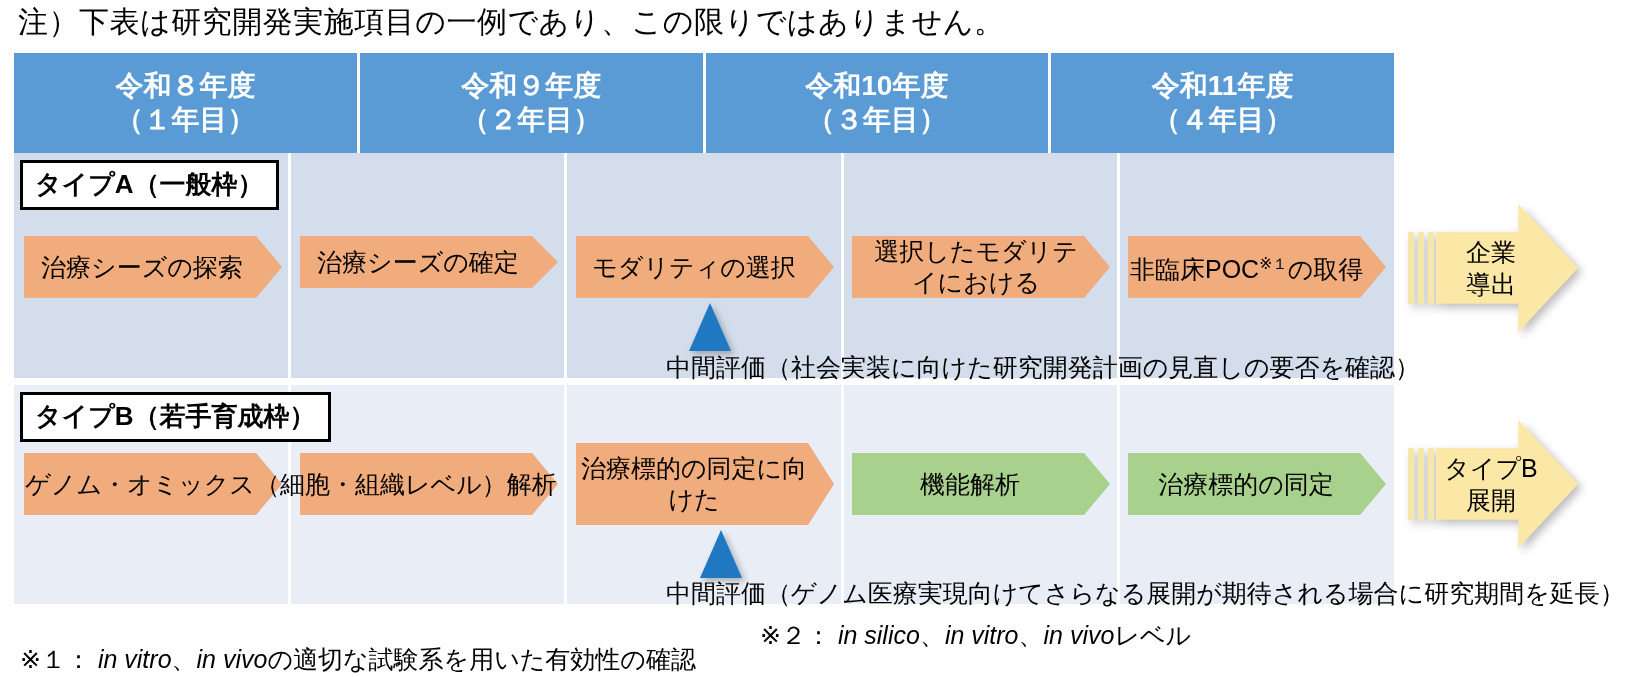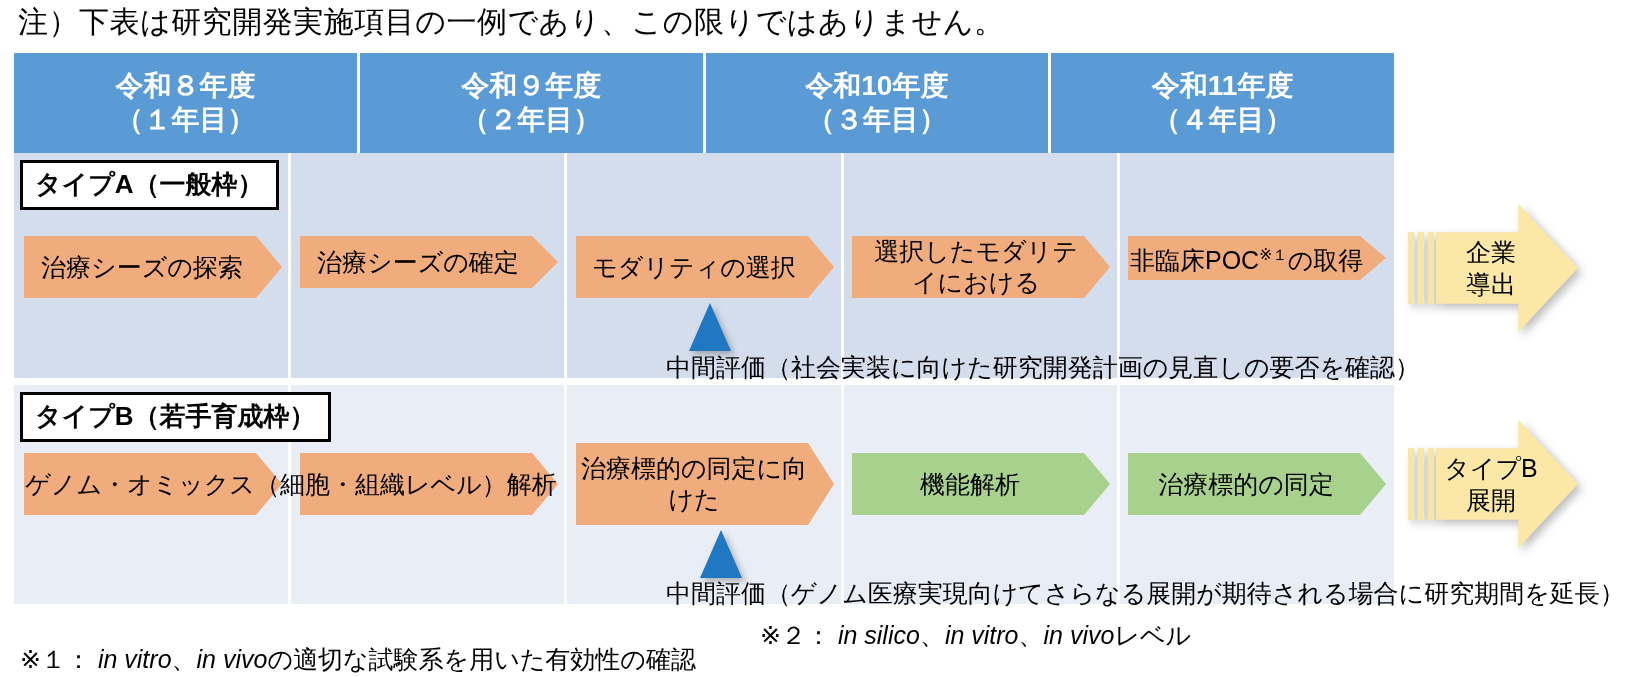--- a/index.html
+++ b/index.html
@@ -204,21 +204,21 @@
   </div>
 
   <div class="chev orange chev-tip" style="left:576px;top:236px;width:258px;height:62px;">
     <span>モダリティの選択</span>
   </div>
 
   <div class="chev orange chev-tip" style="left:852px;top:236px;width:258px;height:62px;justify-content:flex-start;padding-left:12px;">
     <span>選択したモダリテイにおける</span>
   </div>
 
-  <div class="chev orange chev-tip" style="left:1128px;top:236px;width:258px;height:44px;justify-content:flex-start;padding-left:2px;">
+  <div class="chev orange chev-tip" style="left:1128px;top:236px;width:258px;height:62px;justify-content:flex-start;padding-left:2px;">
     <span><span>非臨床POC</span><span class="sup">※１</span><span>の取得</span></span>
   </div>
 
   <div class="yarrow" style="left:1408px;top:204px;width:180px;height:128px;">
     <div class="stripes">
         <i></i>
         <i></i>
         <i></i>
       </div>
     <div class="body"></div>

